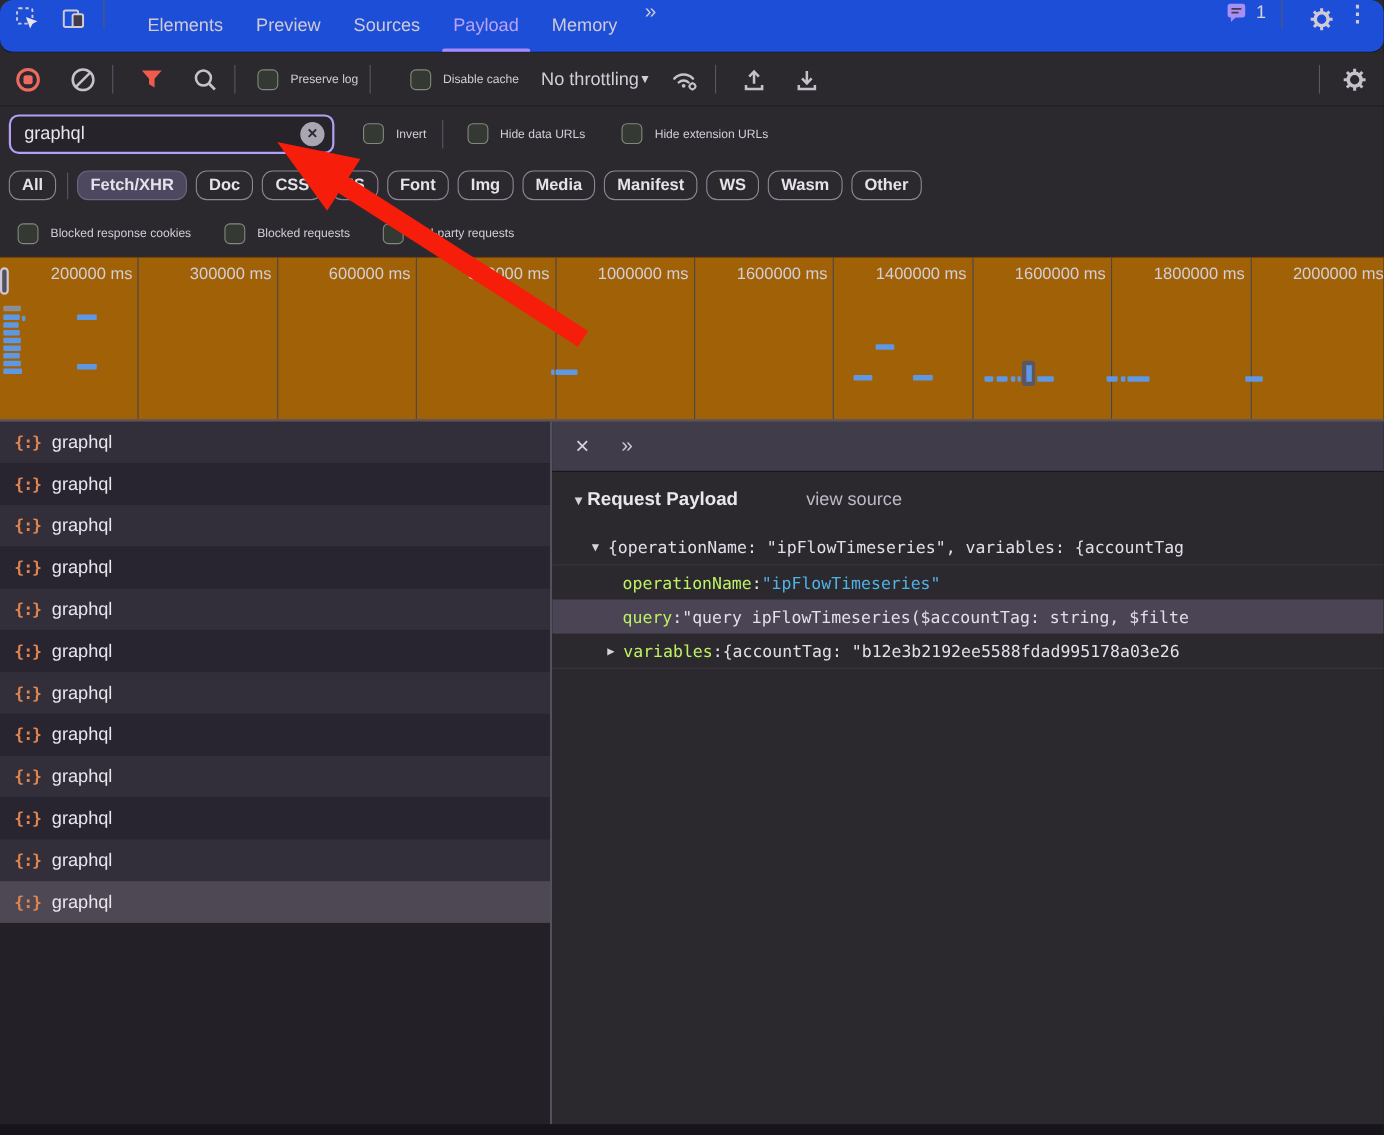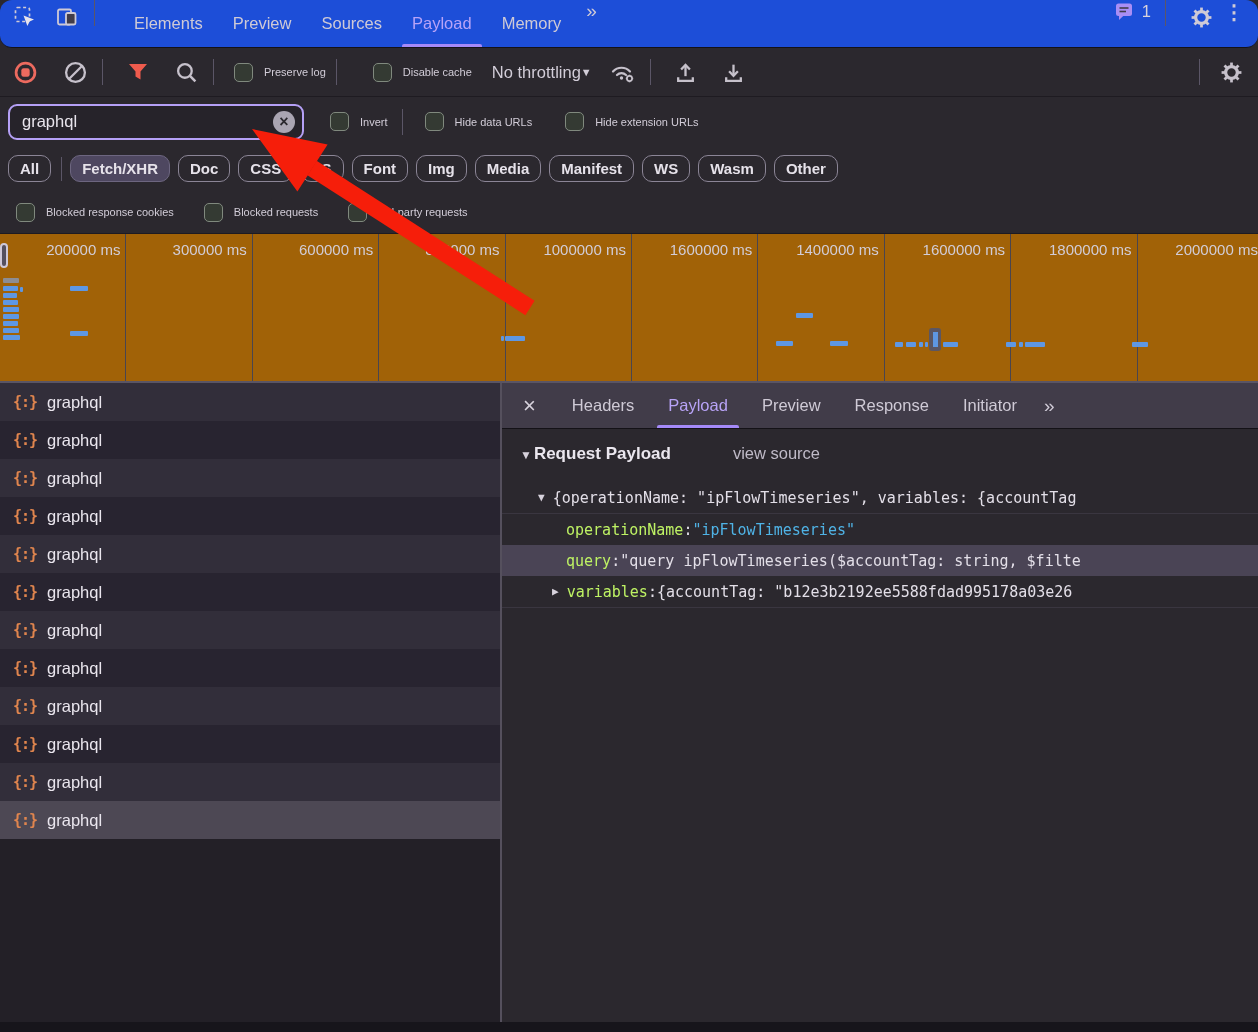--- a/index.html
+++ b/index.html
@@ -383,27 +383,20 @@
           </div>
           <div class="rrow selected">
             <span class="braces">{:}</span>
             <span>graphql</span>
           </div>
         </div>
     </div>
     <div class="right">
       <div class="dtabs" id="dtabs-bar">
         <span class="closex">×</span>
-        <span id="dtabs" style="display:flex;height:100%">
-            <div class="dtab">Headers</div>
-            <div class="dtab active">Payload</div>
-            <div class="dtab">Preview</div>
-            <div class="dtab">Response</div>
-            <div class="dtab">Initiator</div>
-          </span>
         <span class="more">»</span>
       </div>
       <div class="payload">
         <div class="sectionrow">
           <span class="tw">▼</span>
           <span class="section-title">Request Payload</span>
           <span class="view-source">view source</span>
         </div>
         <div class="treerow root">
           <span class="caret">▼</span>

